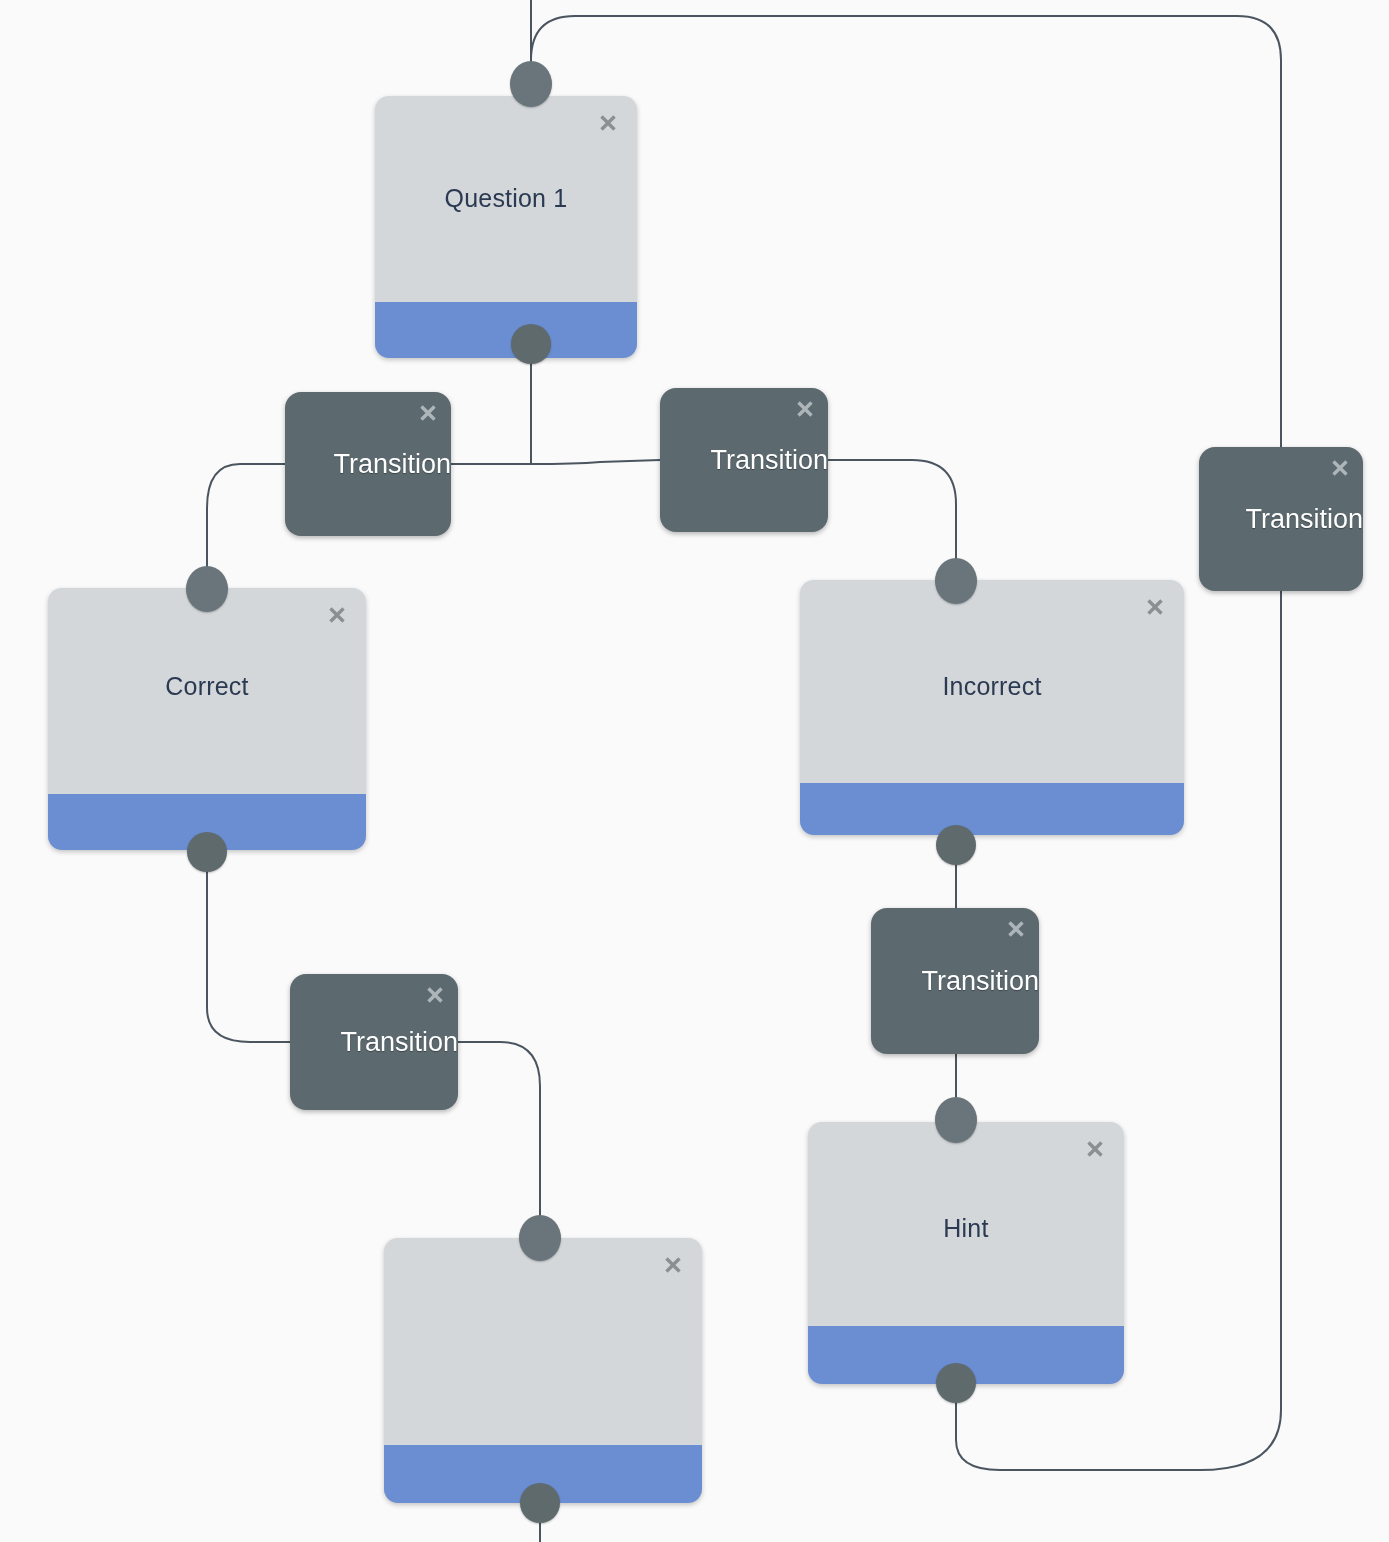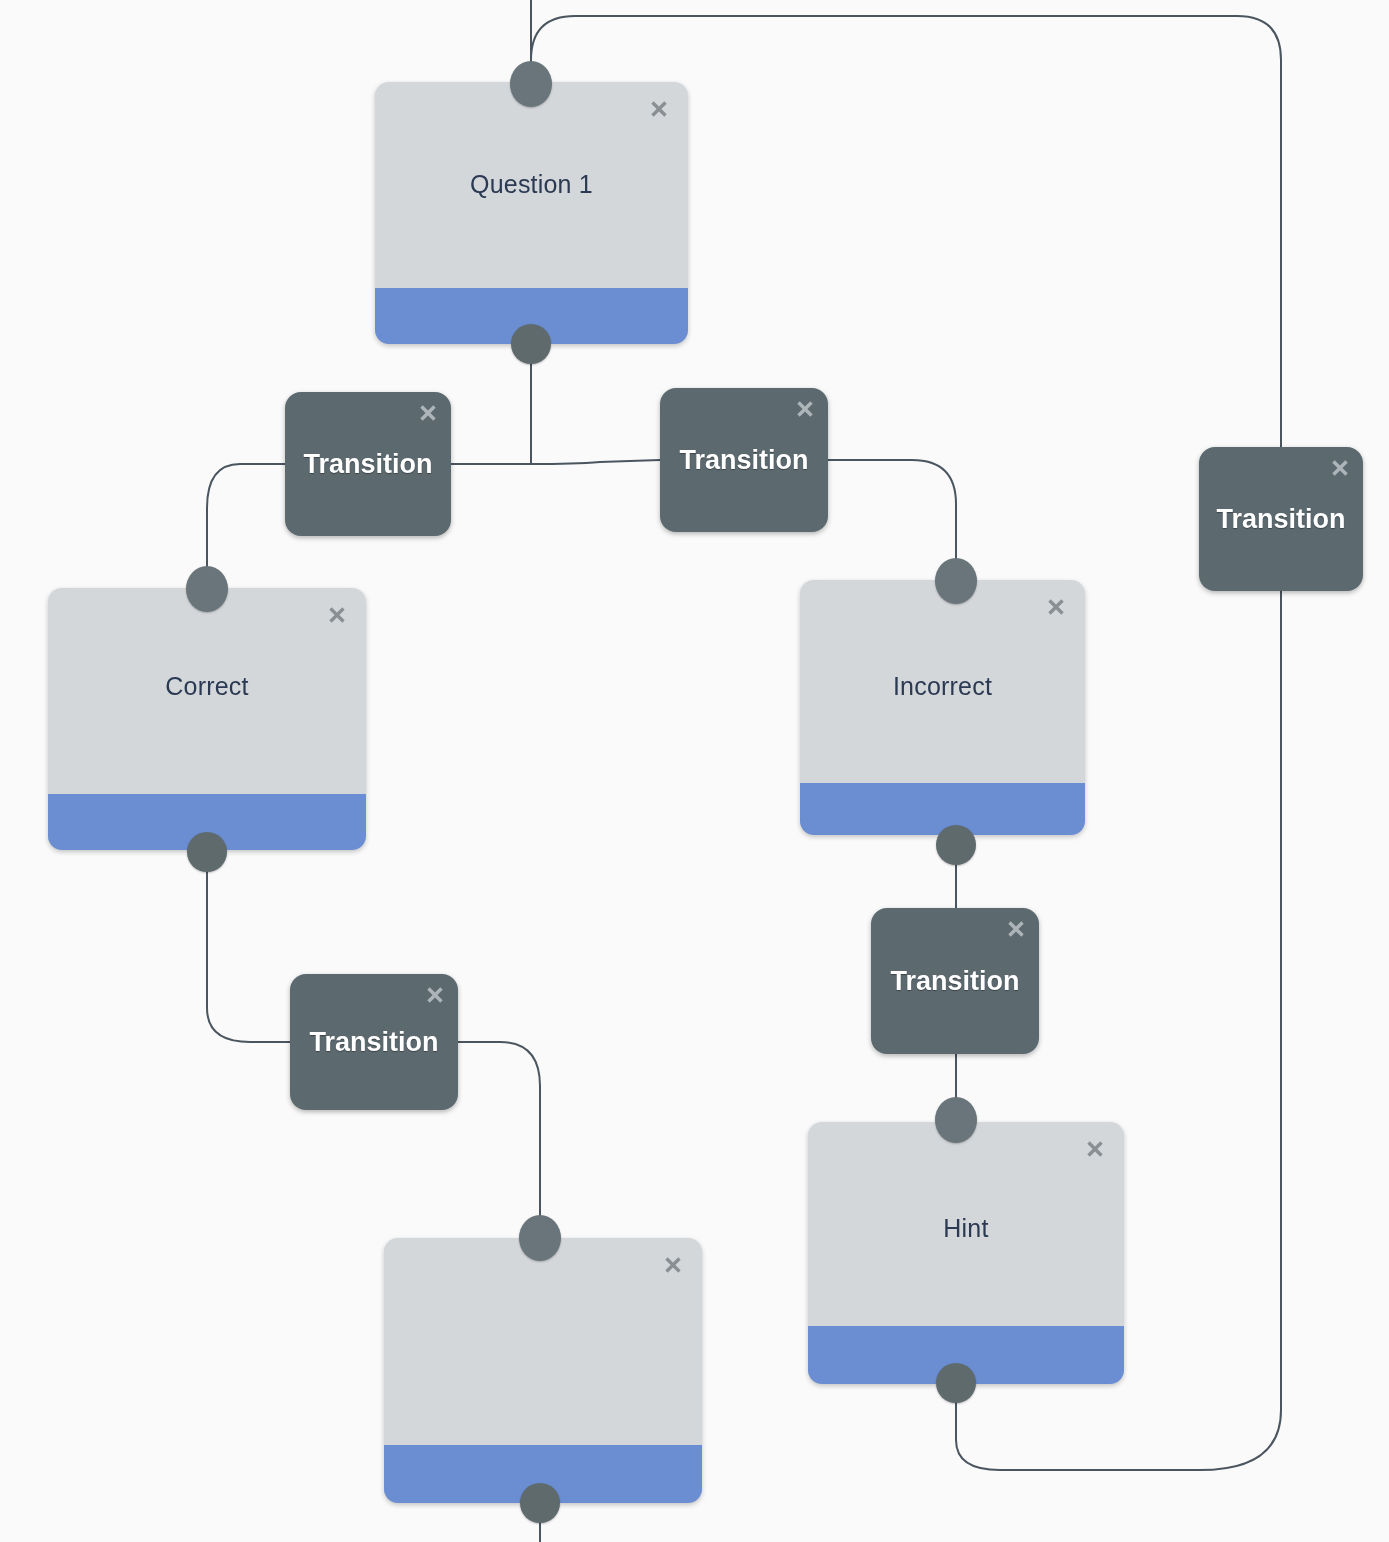--- a/index.html
+++ b/index.html
@@ -67,24 +67,24 @@
     background: #5c6a70;
     border-radius: 16px;
     box-shadow: 0 2px 5px rgba(0,0,0,0.28);
   }
   .transition-node .transition-label {
     position: absolute;
     left: 0;
     right: 0;
     top: 50%;
     transform: translateY(-50%);
-    text-align: center;
+    text-align: right;
     color: #ffffff;
     font-size: 27px;
-    font-weight: bold;
+    font-weight: normal;
     white-space: nowrap;
     text-shadow: 0 1px 1px rgba(0,0,0,0.35);
   }
   .transition-node .close-icon { top: 10px; right: 12px; opacity: 0.75; }
 
   
   .port {
     position: absolute;
     border-radius: 50%;
     background: #5f6a6d;
@@ -158,39 +158,39 @@
       <div class="transition-node" style="left: 290px; top: 974px; width: 168px; height: 136px;">
         <div class="transition-label">Transition</div>
         <div class="close-icon">
           <svg viewBox="0 0 24 24" aria-hidden="true">
             <path d="M6.2 3.6 L12 9.4 L17.8 3.6 L20.4 6.2 L14.6 12 L20.4 17.8 L17.8 20.4 L12 14.6 L6.2 20.4 L3.6 17.8 L9.4 12 L3.6 6.2 Z" fill="#c9cfd2"></path>
           </svg>
         </div>
       </div>
     </div>
   <div id="states-group">
-      <div class="state-node" style="left: 375px; top: 82px; width: 313px; height: 262px;">
+      <div class="state-node" style="left: 375px; top: 96px; width: 262px; height: 262px;">
         <div class="state-title" style="top: 88px;">Question 1</div>
         <div class="state-footer" style="height: 56px;"></div>
         <div class="close-icon">
           <svg viewBox="0 0 24 24" aria-hidden="true">
             <path d="M6.2 3.6 L12 9.4 L17.8 3.6 L20.4 6.2 L14.6 12 L20.4 17.8 L17.8 20.4 L12 14.6 L6.2 20.4 L3.6 17.8 L9.4 12 L3.6 6.2 Z" fill="#8a8f93"></path>
           </svg>
         </div>
       </div>
       <div class="state-node" style="left: 48px; top: 588px; width: 318px; height: 262px;">
         <div class="state-title" style="top: 84px;">Correct</div>
         <div class="state-footer" style="height: 56px;"></div>
         <div class="close-icon">
           <svg viewBox="0 0 24 24" aria-hidden="true">
             <path d="M6.2 3.6 L12 9.4 L17.8 3.6 L20.4 6.2 L14.6 12 L20.4 17.8 L17.8 20.4 L12 14.6 L6.2 20.4 L3.6 17.8 L9.4 12 L3.6 6.2 Z" fill="#8a8f93"></path>
           </svg>
         </div>
       </div>
-      <div class="state-node" style="left: 800px; top: 580px; width: 285px; height: 255px;">
+      <div class="state-node" style="left: 800px; top: 580px; width: 384px; height: 255px;">
         <div class="state-title" style="top: 92px;">Incorrect</div>
         <div class="state-footer" style="height: 52px;"></div>
         <div class="close-icon">
           <svg viewBox="0 0 24 24" aria-hidden="true">
             <path d="M6.2 3.6 L12 9.4 L17.8 3.6 L20.4 6.2 L14.6 12 L20.4 17.8 L17.8 20.4 L12 14.6 L6.2 20.4 L3.6 17.8 L9.4 12 L3.6 6.2 Z" fill="#8a8f93"></path>
           </svg>
         </div>
       </div>
       <div class="state-node" style="left: 800px; top: 1122px; width: 316px; height: 262px; margin-left: 8px;">
         <div class="state-title" style="top: 92px;">Hint</div>

